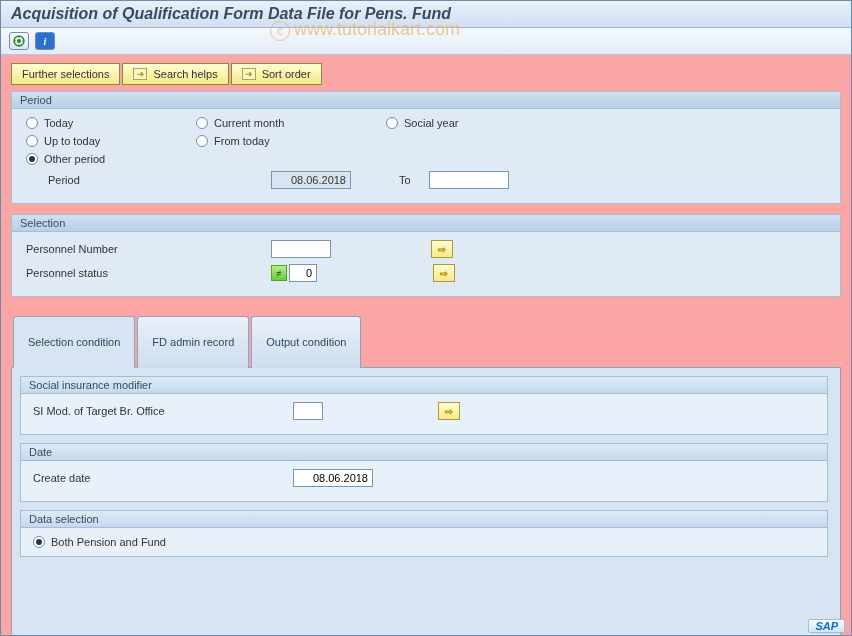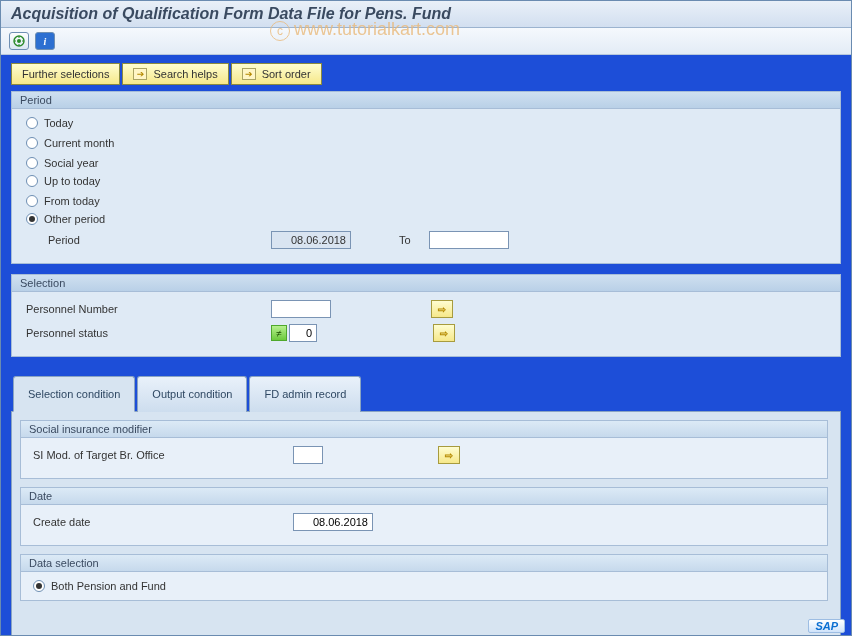--- a/index.html
+++ b/index.html
@@ -58,21 +58,21 @@
     pointer-events: none;
     margin-left: 39px;
   }
   .watermark .copy{
     display:inline-block; width:20px; height:20px;
     border:1px solid #e9b97a; border-radius:50%;
     text-align:center; line-height:18px; font-size:12px; margin-right:4px;
   }
   .content {
     padding: 8px 10px 0 10px;
-    background: #1d4ed8;
+    background: #fca5a5;
     height: calc(100% - 54px);
     overflow: hidden;
   }
   .btnrow {
     display: flex; gap: 2px; margin-bottom: 6px;
   }
   .sap-btn {
     display: inline-flex; align-items: center;
     height: 22px;
     border: 1px solid #8a8a40;
@@ -98,21 +98,21 @@
   .groupbox .gb-title {
     background: linear-gradient(#cfe0f0, #b9d0e7);
     border-bottom: 1px solid #a7bdd7;
     padding: 2px 8px;
     font-size: 11px;
     color: #3a4a60;
   }
   .groupbox .gb-body {
     padding: 8px 14px;
   }
-  .radio-row { display: flex; gap: 8px; margin-bottom: 6px; flex-direction: column; }
+  .radio-row { display: flex; gap: 0; margin-bottom: 6px; }
   .radio-item {
     display: flex; align-items: center; gap: 6px;
     width: 170px;
     cursor: pointer;
   }
   .radio-item.w240 { width: 190px; }
   .radio {
     width: 12px; height: 12px;
     border: 1px solid #6e8fb3;
     border-radius: 50%;
@@ -147,21 +147,21 @@
     margin-left: 100px;
   }
   .neq-badge {
     width:16px; height:16px; background: linear-gradient(#b6f08d,#6cc93d);
     border:1px solid #4ea82b;
     display:inline-flex; align-items:center; justify-content:center;
     font-size: 10px; color:#1a4a00; margin-right: 2px;
   }
   .tabstrip { display:flex; margin: 18px 0 0 2px; }
   .tab {
-    padding: 11px 14px;
+    padding: 19px 14px;
     border: 1px solid #8aa4c2;
     border-bottom: none;
     background: linear-gradient(#e9f1fa,#cdddee);
     color: #2f4863;
     margin-right: 2px;
     border-top-left-radius: 3px;
     border-top-right-radius: 3px;
     cursor: pointer;
     position: relative; top: 1px;
   }
@@ -308,22 +308,22 @@
           <input class="sap w28" value="0" style="">
           <span class="sel-lookup" style="margin-left:116px">
             <span>⇨</span>
           </span>
         </div>
       </div>
     </div>
 
     <div class="tabstrip">
       <div class="tab active">Selection condition</div>
+      <div class="tab">FD admin record</div>
       <div class="tab">Output condition</div>
-      <div class="tab">FD admin record</div>
     </div>
 
     <div class="tab-panel">
       <div class="inner-content">
 
         <div class="inner-group">
           <div class="ig-title">Social insurance modifier</div>
           <div class="ig-body">
             <div class="field-row">
               <span class="label" style="width:260px">SI Mod. of Target Br. Office</span>

